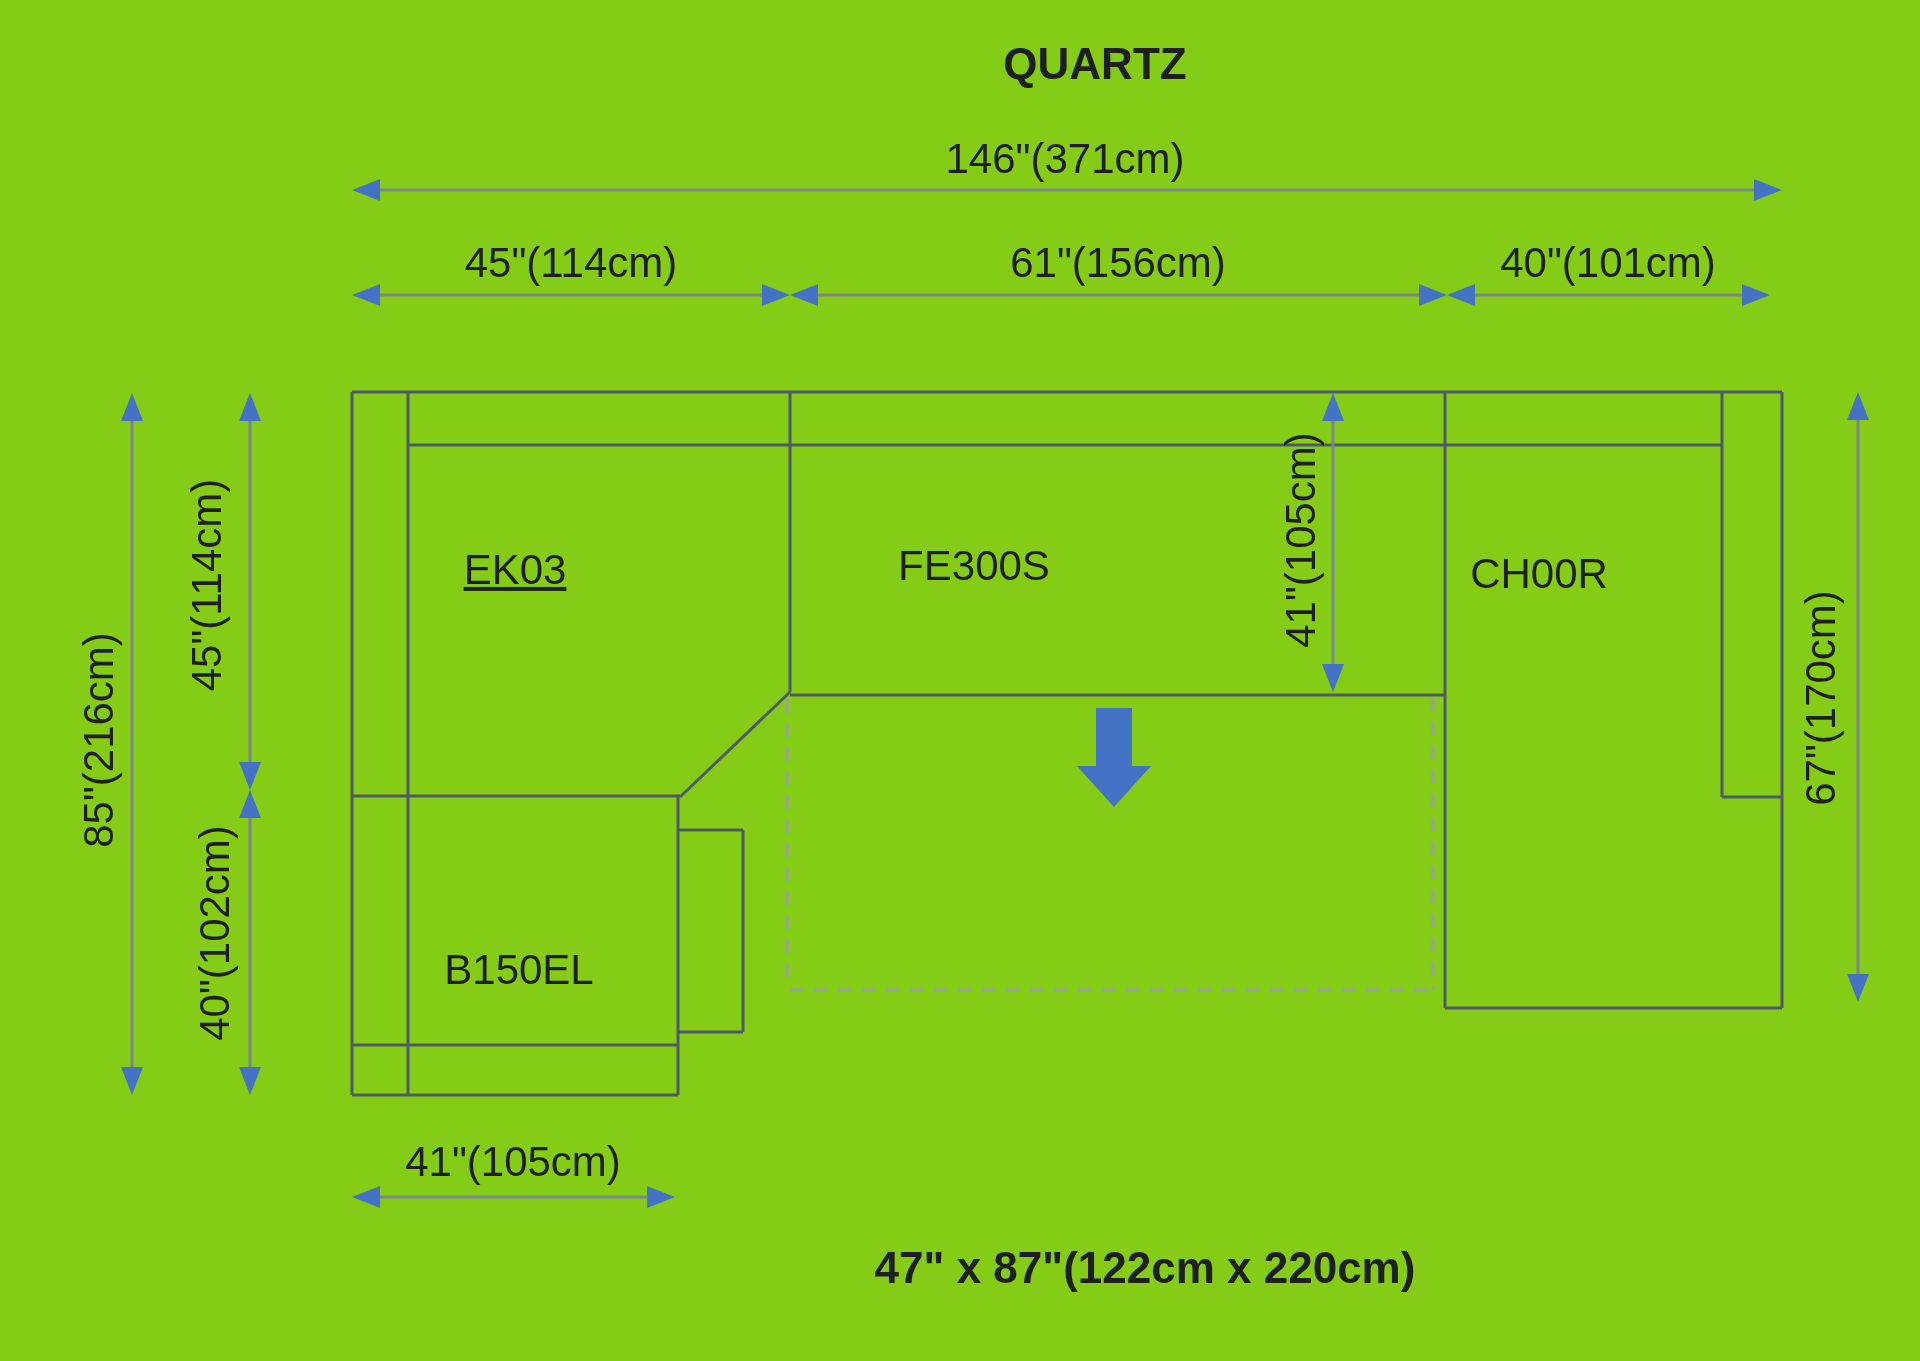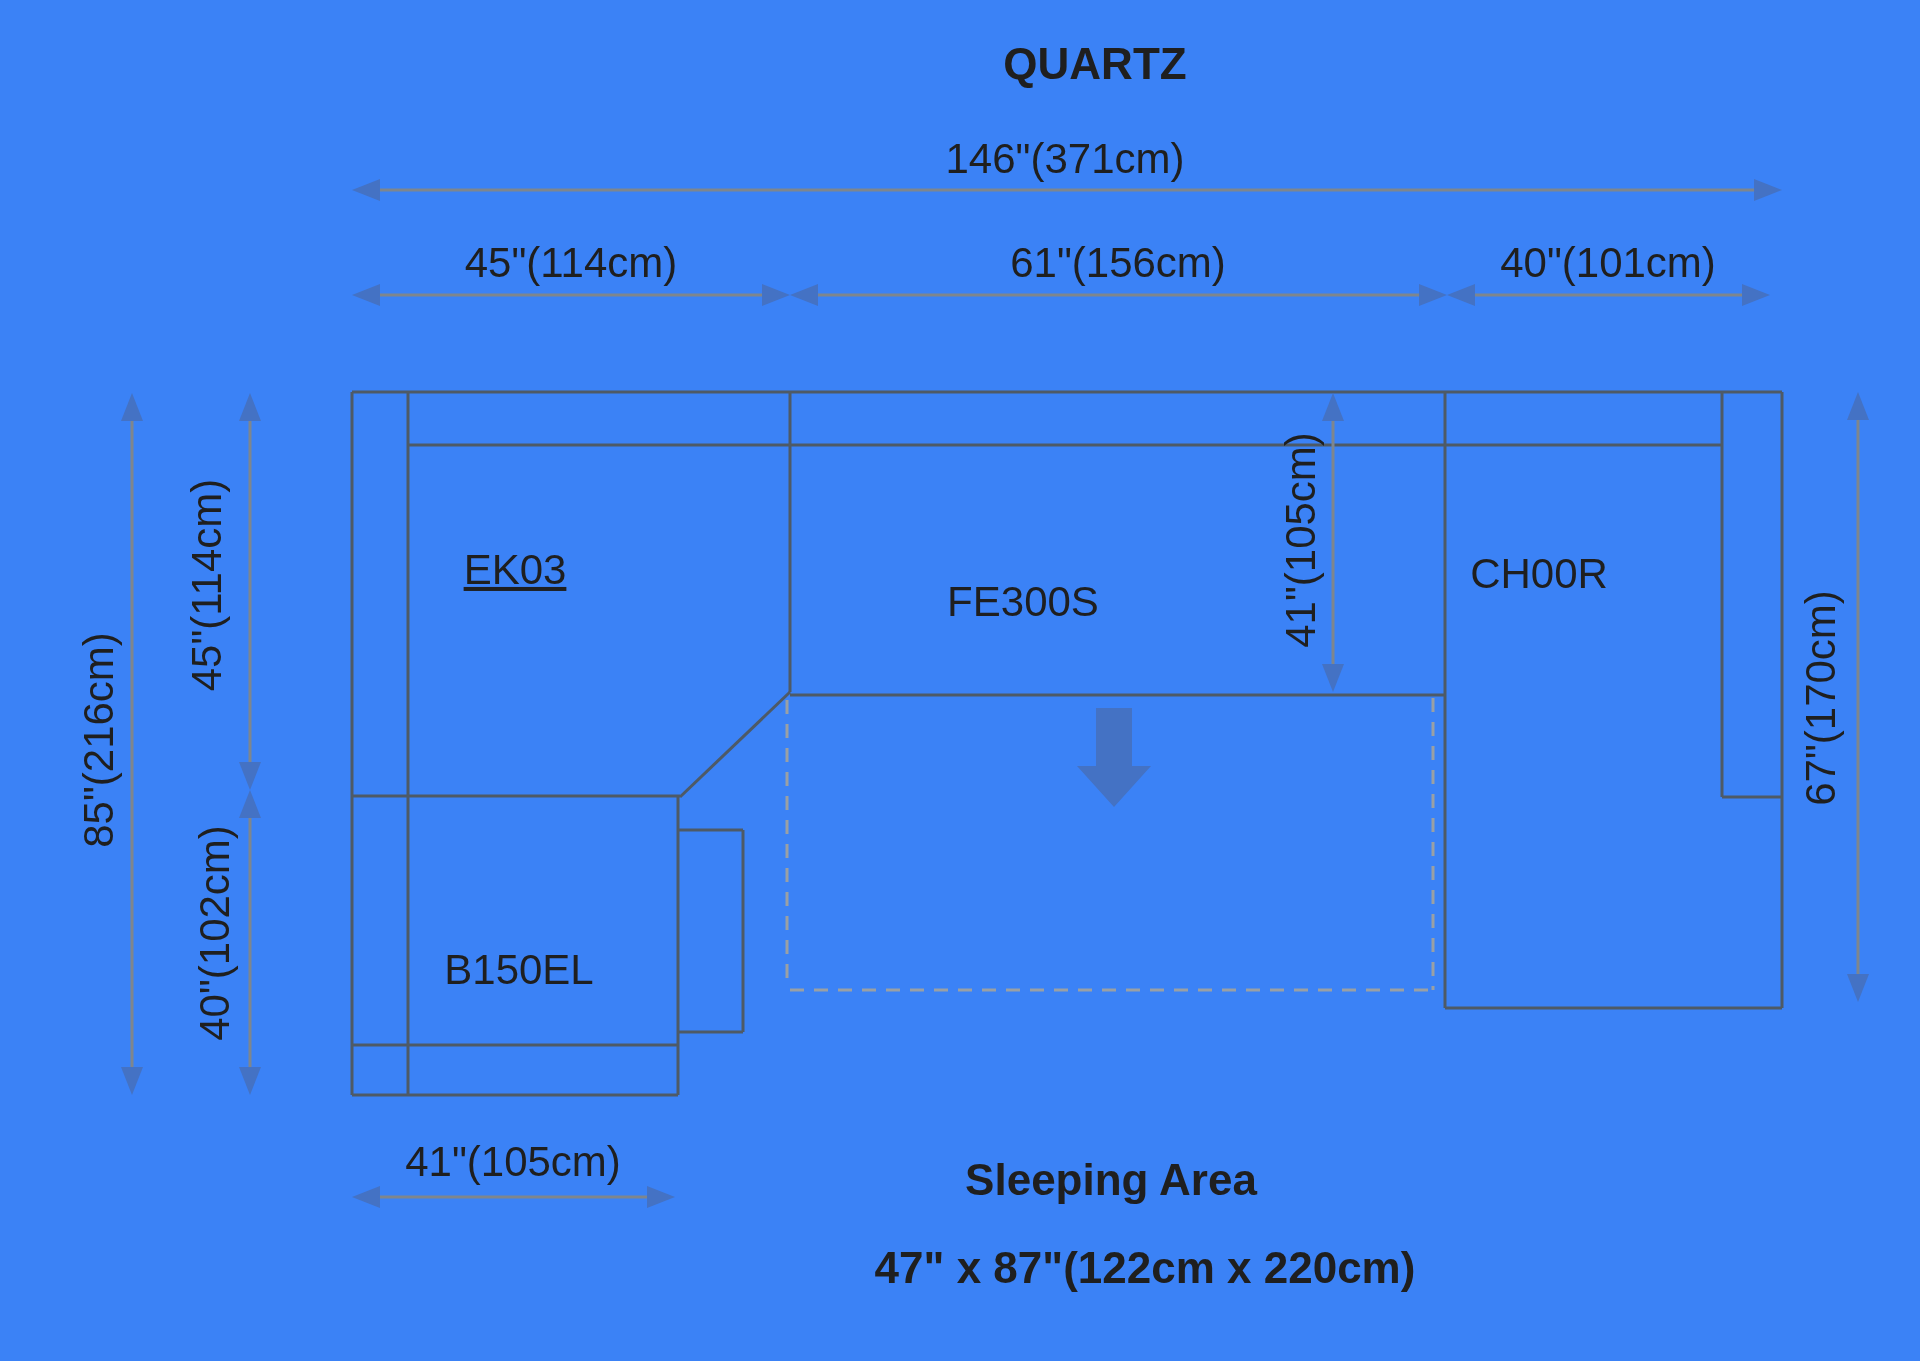--- a/index.html
+++ b/index.html
@@ -1,19 +1,19 @@
 <!DOCTYPE html>
 <html><head>
 <meta charset="utf-8">
 <style>
   html,body{margin:0;padding:0;background:#ffffff;}
   .canvas{
     position:relative;
     width:1920px;height:1361px;
-    background:#3b82f6;
+    background:#84cc16;
     font-family:"Liberation Sans",sans-serif;
     color:#1f1f1f;
     overflow:hidden;
   }
   .canvas > svg{position:absolute;left:0;top:0;}
   .lbl{
     position:absolute;
     transform:translate(-50%,-50%);
     font-size:42px;
     line-height:1.05;
@@ -105,22 +105,21 @@
   <div class="lbl" style="left:1118px;top:263px;">61"(156cm)</div>
   <div class="lbl" style="left:1608px;top:263px;">40"(101cm)</div>
 
   <div class="lbl rot" style="left:99px;top:740px;">85"(216cm)</div>
   <div class="lbl rot" style="left:207px;top:585px;">45"(114cm)</div>
   <div class="lbl rot" style="left:215px;top:933px;">40"(102cm)</div>
   <div class="lbl rot" style="left:1301px;top:540px;">41"(105cm)</div>
   <div class="lbl rot" style="left:1821px;top:698px;">67"(170cm)</div>
 
   <div class="lbl" style="left:515px;top:570px;text-decoration:underline;">EK03</div>
-  <div class="lbl" style="left:1023px;top:566px;margin-top:36px;">FE300S</div>
+  <div class="lbl" style="left:974px;top:566px;">FE300S</div>
   <div class="lbl" style="left:1539px;top:574px;">CH00R</div>
   <div class="lbl" style="left:519px;top:970px;text-align:center;">B150EL</div>
 
   <div class="lbl" style="left:513px;top:1162px;">41"(105cm)</div>
 
-  <div class="lbl bold" style="left:1111px;top:1180px;font-size:44px;">Sleeping Area</div>
   <div class="lbl bold" style="left:1145px;top:1268px;font-size:44px;">47" x 87"(122cm x 220cm)</div>
 
 </div>
 
 </body></html>

